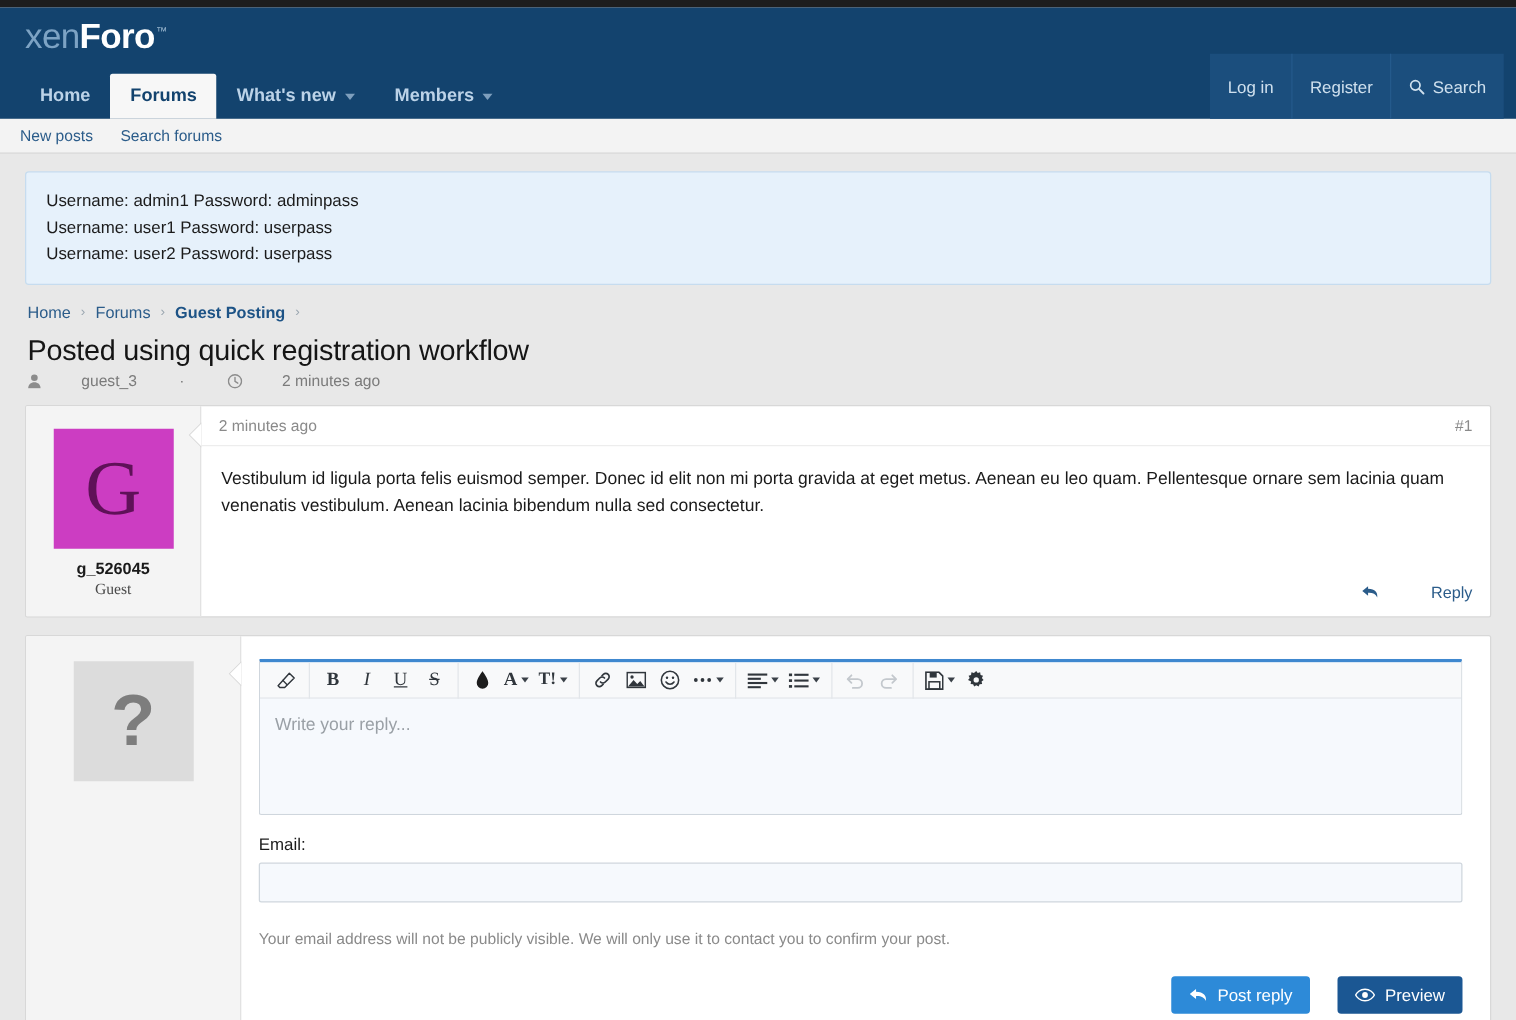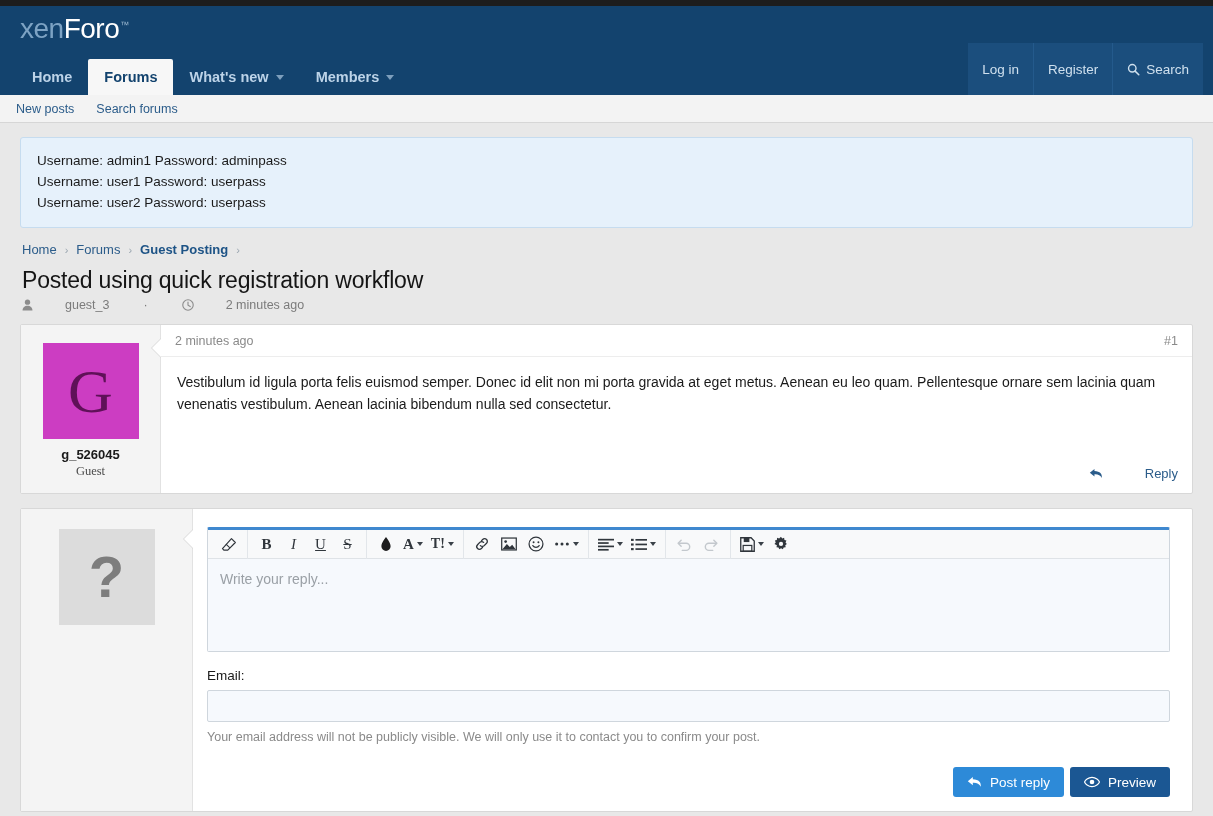--- a/index.html
+++ b/index.html
@@ -13,21 +13,21 @@
   }
 
   
   .top-strip { height:6px; background:#1d1d1d; }
 
   
   .header { background:#13436e; padding:0; position:relative; }
   .logo-row { height:46px; display:flex; align-items:center; padding-left:20px; }
   .logo { font-size:28px; font-weight:300; letter-spacing:-0.5px; line-height:1; position:relative; }
   .logo .l1 { color:#7da3c4; }
-  .logo .l2 { color:#ffffff; }
+  .logo .l2 { color:#ffffff;font-weight:bold; }
   .logo .tm { font-size:9px; color:#9db9d1; vertical-align:super; margin-left:1px; }
 
   
   .nav { height:43px; display:flex; align-items:flex-end; padding:0 0 0 16px; position:relative; }
   .nav-left { display:flex; align-items:flex-end; height:43px; }
   .nav-item {
     color:#bcd3e8; font-size:14.5px; font-weight:bold;
     padding:0 16px; height:36px; display:flex; align-items:center;
     white-space:nowrap; cursor:pointer;
   }
@@ -154,23 +154,23 @@
     min-height:92px; height:92px; background:#f6f9fd;
     padding:12px 12px; color:#9aa0a6; font-size:14px;
   }
 
   .field-label { font-size:13.5px; color:#1a1a1a; margin:16px 0 7px 0; }
   .text-input {
     width:100%; height:32px; background:#f6f9fd;
     border:1px solid #cfd6dd; border-radius:2px; outline:none;
     padding:0 8px; font-family:"Liberation Sans", sans-serif; font-size:13px;
   }
-  .hint { font-size:12.5px; color:#8a8a8a; margin-top:8px; }
-
-  .btn-row { display:flex; justify-content:flex-end; align-items:center; margin-top:23px; gap:6px; }
+  .hint { font-size:12.5px; color:#8a8a8a; margin-top:22px; }
+
+  .btn-row { display:flex; justify-content:flex-end; align-items:center; margin-top:23px; gap:22px; }
   .btn {
     display:inline-flex; align-items:center; gap:8px;
     height:30px; padding:0 14px; border-radius:3px;
     font-size:13.5px; color:#fff; cursor:pointer; border:none;
     font-family:"Liberation Sans", sans-serif;
   }
   .btn-primary { background:#2d8ad8; }
   .btn-secondary { background:#1b5793; }
 
   svg { display:block; }

